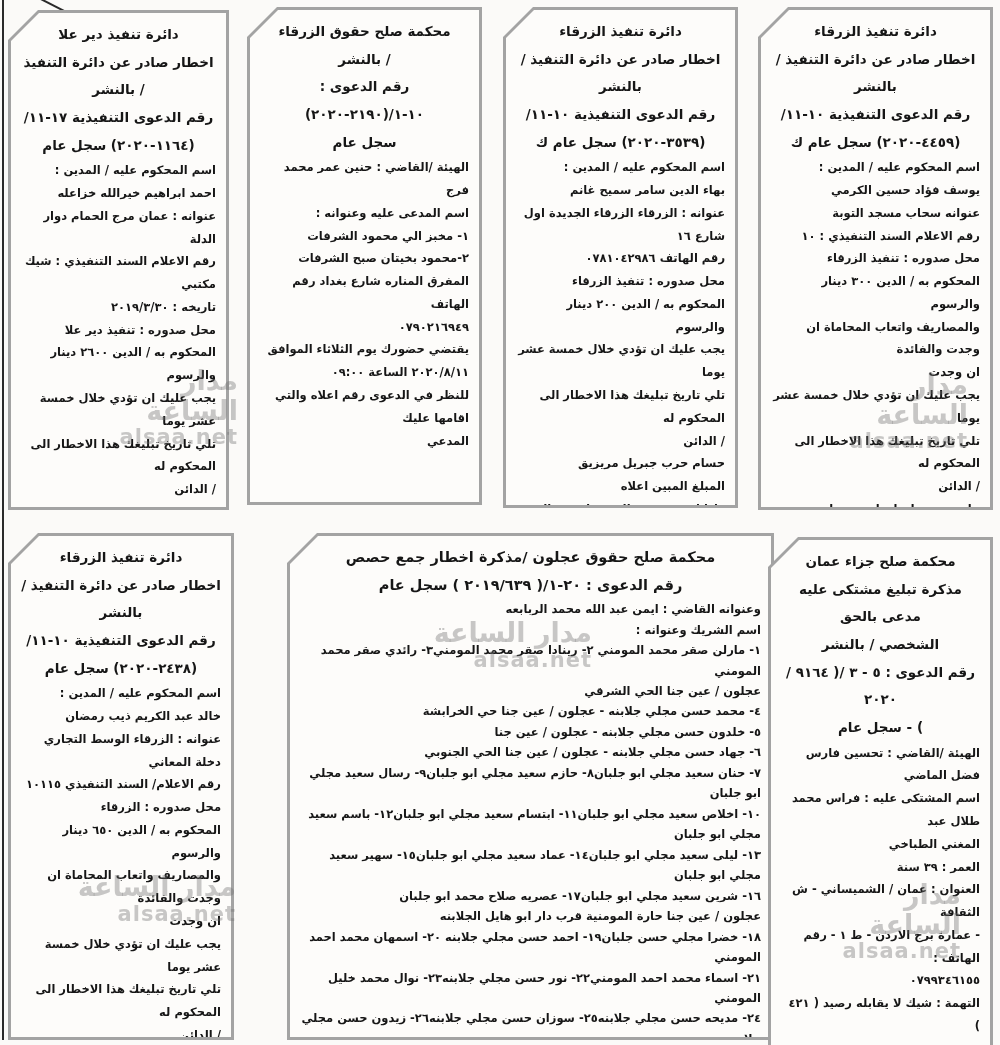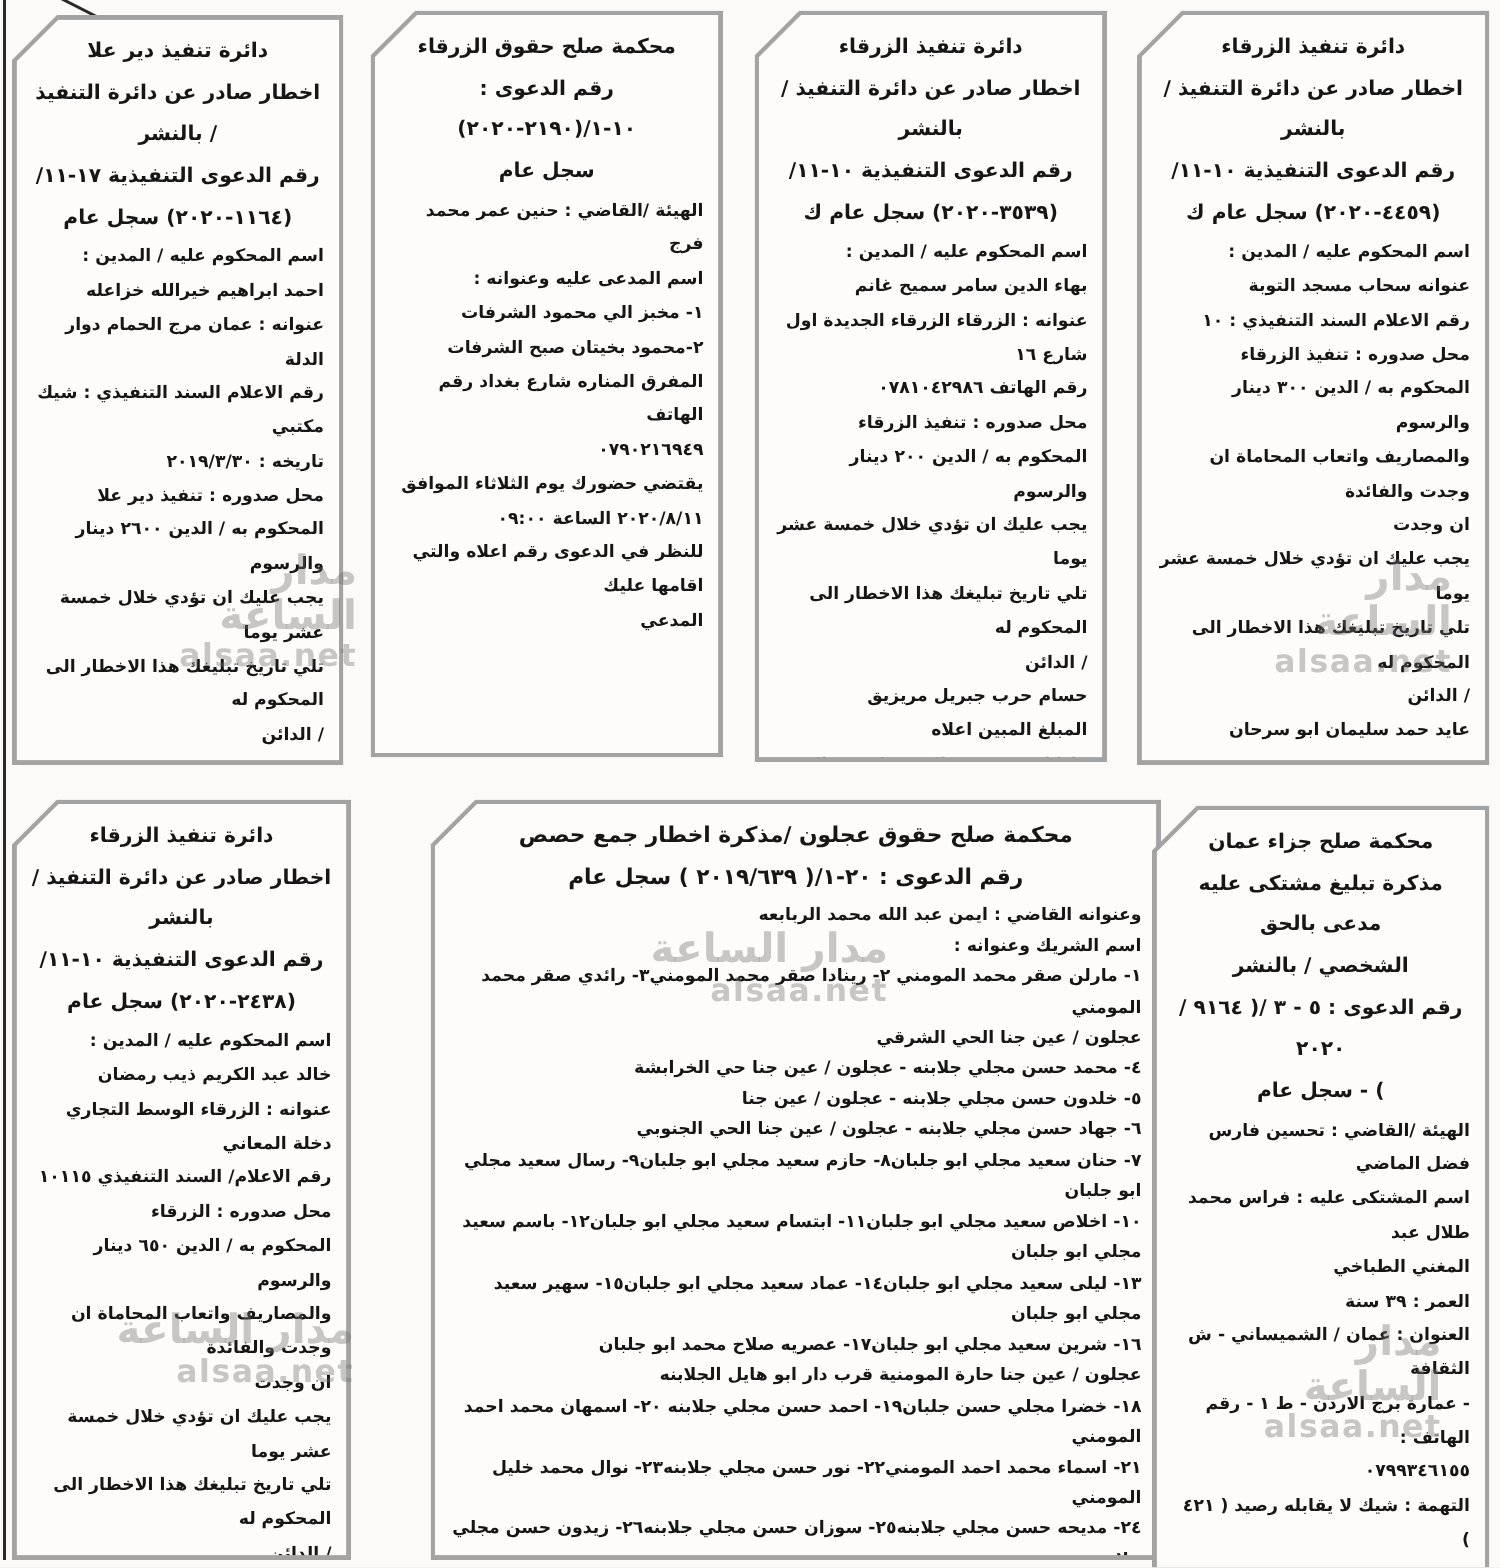--- a/index.html
+++ b/index.html
@@ -54,20 +54,21 @@
         <div class="b">المحكوم به / الدين ٢٦٠٠ دينار والرسوم</div>
         <div class="b">يجب عليك ان تؤدي خلال خمسة عشر يوما</div>
         <div class="b">تلي تاريخ تبليغك هذا الاخطار الى المحكوم له</div>
         <div class="b">/ الدائن</div>
         <div class="b">خلدون رياض صبحي ذياب</div>
       </div>
     </div>
   <div class="notice" style="left: 247px; top: 7px; width: 235px; height: 498px;">
       <div class="notice-inner">
         <div class="t">محكمة صلح حقوق الزرقاء</div>
+        <div class="t">/ بالنشر</div>
         <div class="t">رقم الدعوى : ١٠-١/(٢١٩٠-٢٠٢٠)</div>
         <div class="t">سجل عام</div>
         <div class="b">الهيئة /القاضي : حنين عمر محمد فرج</div>
         <div class="b">اسم المدعى عليه وعنوانه :</div>
         <div class="b">١- مخبز الي محمود الشرفات</div>
         <div class="b">٢-محمود بخيتان صبح الشرفات</div>
         <div class="b">المفرق المناره شارع بغداد رقم الهاتف</div>
         <div class="b">٠٧٩٠٢١٦٩٤٩</div>
         <div class="b">يقتضي حضورك يوم الثلاثاء الموافق</div>
         <div class="b">٢٠٢٠/٨/١١ الساعة ٠٩:٠٠</div>
@@ -95,20 +96,21 @@
         <div class="b">واذا انقضت هذه المدة ولم تؤد الدين المذكور او</div>
       </div>
     </div>
   <div class="notice" style="left: 758px; top: 7px; width: 235px; height: 503px;">
       <div class="notice-inner">
         <div class="t">دائرة تنفيذ الزرقاء</div>
         <div class="t">اخطار صادر عن دائرة التنفيذ / بالنشر</div>
         <div class="t">رقم الدعوى التنفيذية ١٠-١١/</div>
         <div class="t">(٤٤٥٩-٢٠٢٠) سجل عام ك</div>
         <div class="b">اسم المحكوم عليه / المدين :</div>
+        <div class="b">يوسف فؤاد حسين الكرمي</div>
         <div class="b">عنوانه سحاب مسجد التوبة</div>
         <div class="b">رقم الاعلام السند التنفيذي : ١٠</div>
         <div class="b">محل صدوره : تنفيذ الزرقاء</div>
         <div class="b">المحكوم به / الدين ٣٠٠ دينار والرسوم</div>
         <div class="b">والمصاريف واتعاب المحاماة ان وجدت والفائدة</div>
         <div class="b">ان وجدت</div>
         <div class="b">يجب عليك ان تؤدي خلال خمسة عشر يوما</div>
         <div class="b">تلي تاريخ تبليغك هذا الاخطار الى المحكوم له</div>
         <div class="b">/ الدائن</div>
         <div class="b">عايد حمد سليمان ابو سرحان</div>

